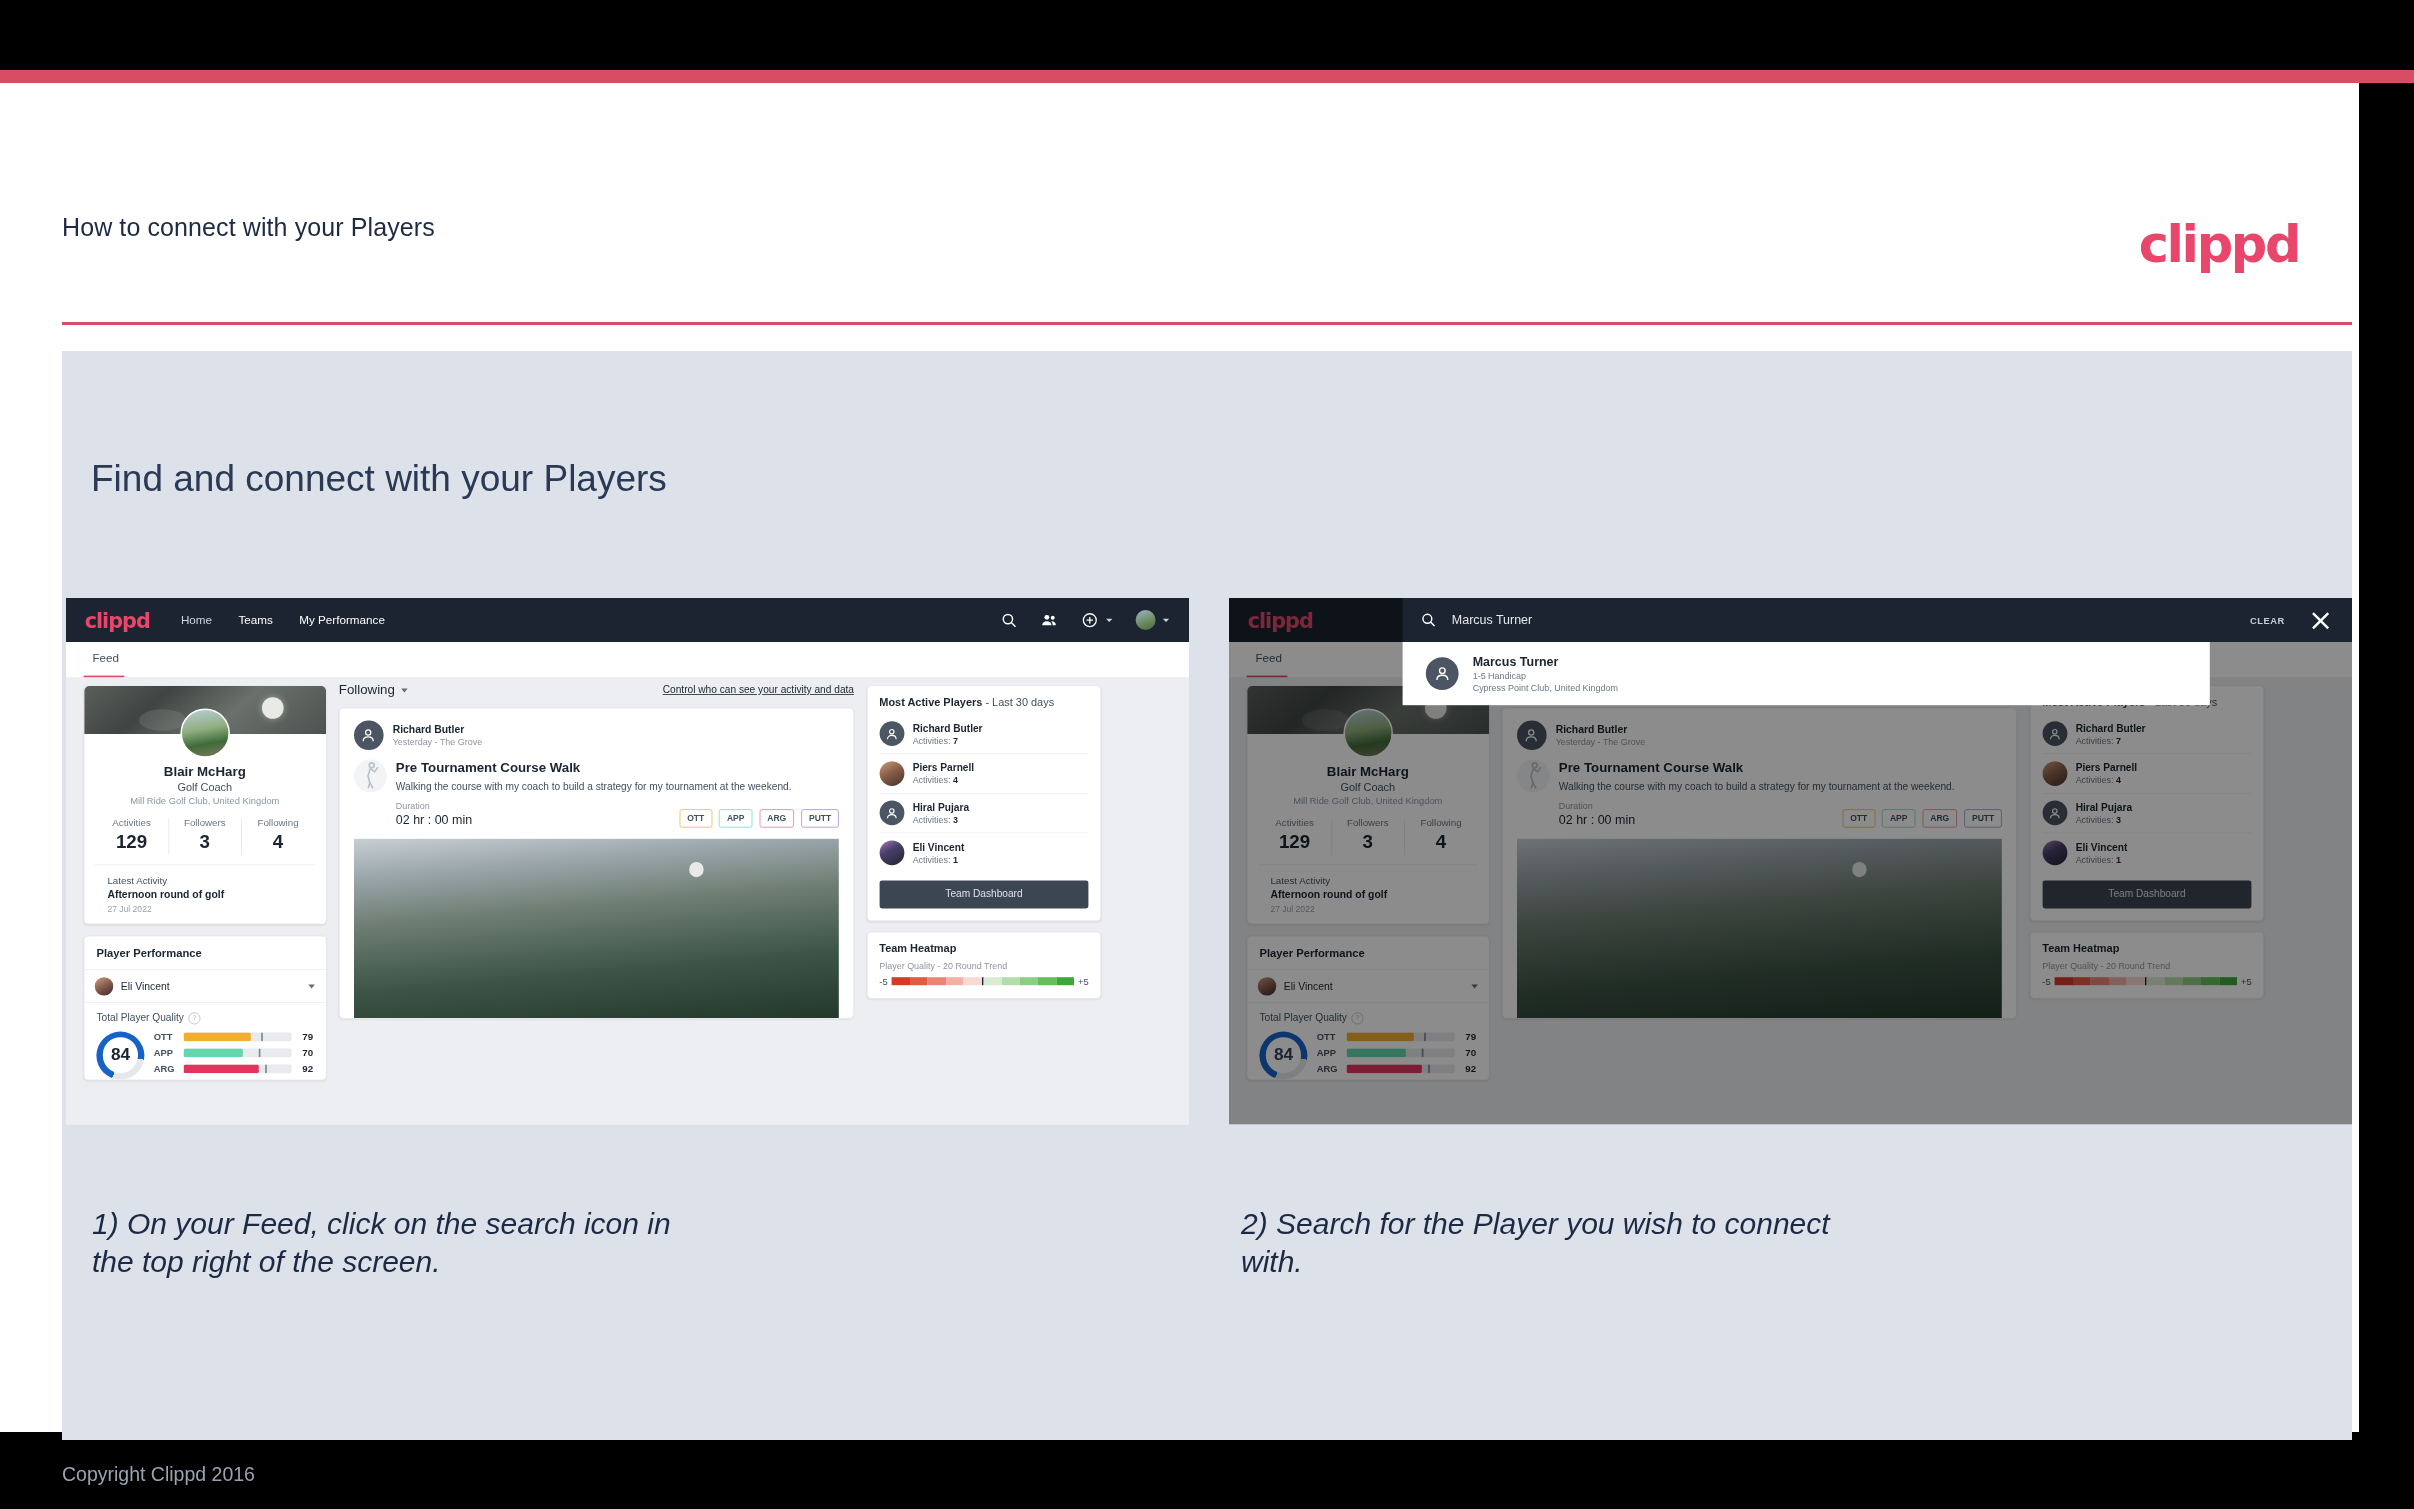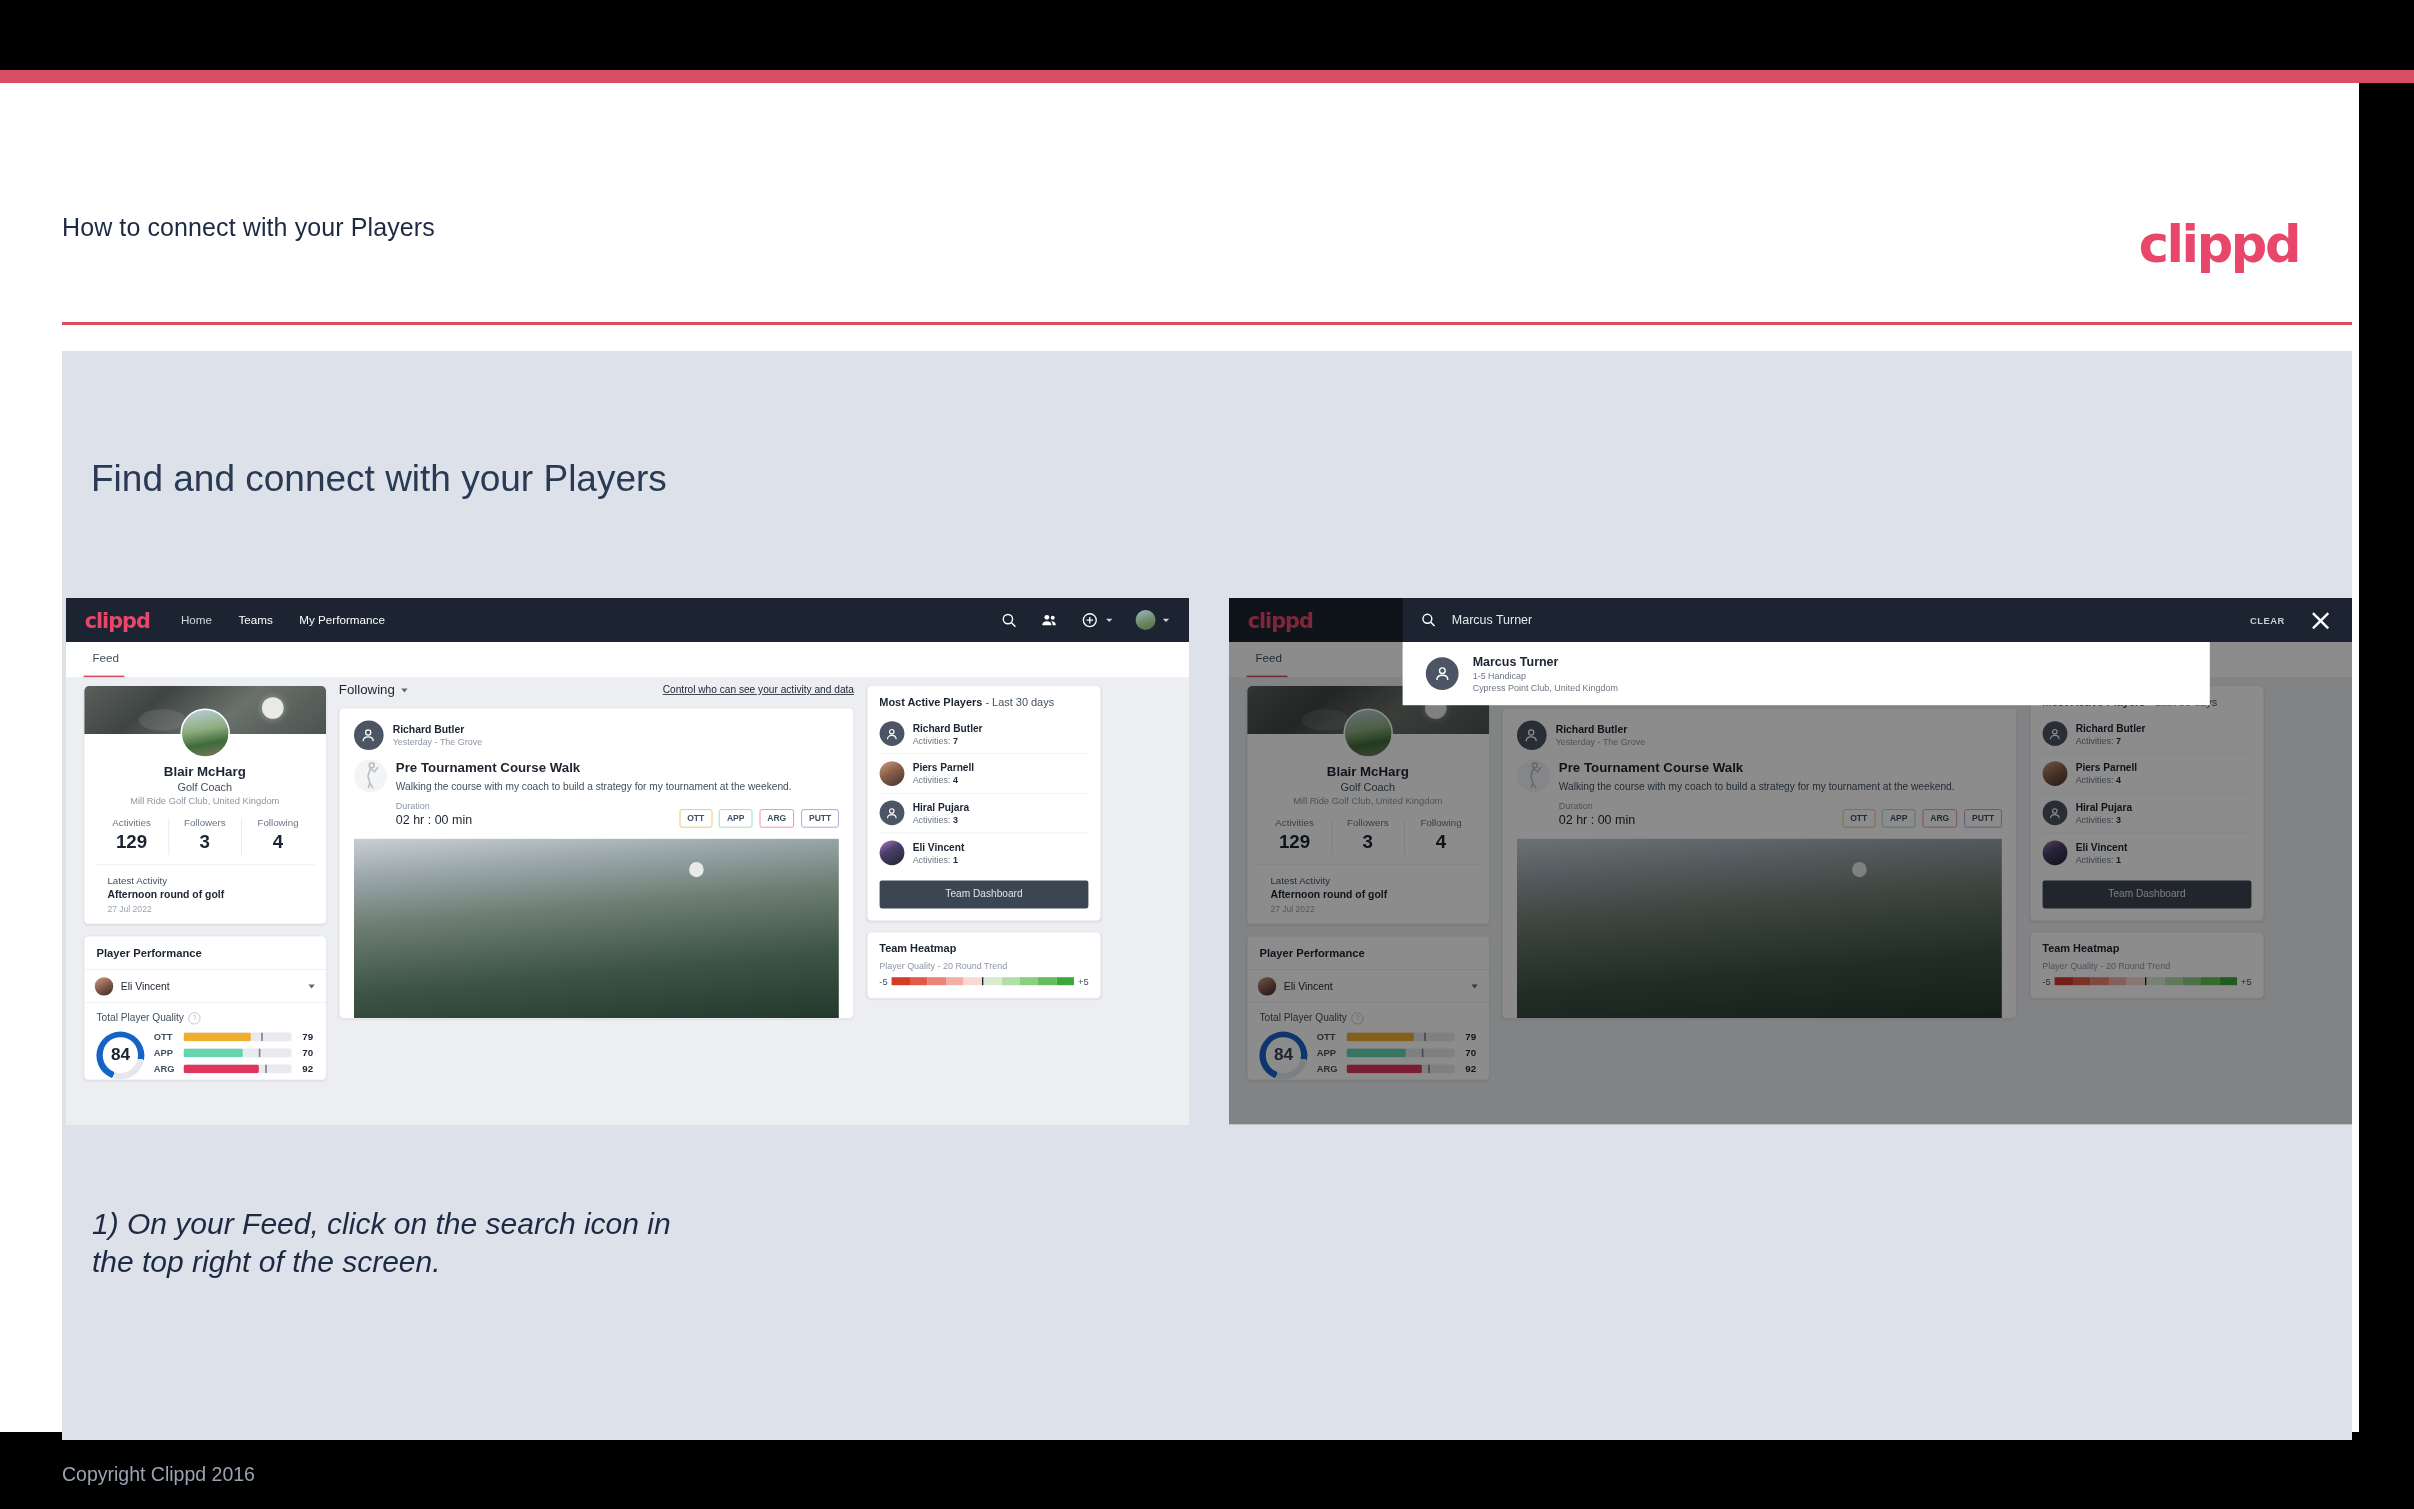--- a/index.html
+++ b/index.html
@@ -707,17 +707,18 @@
               <span class="drop-sub" style="display: block;">1-5 Handicap</span>
               <span class="drop-sub" style="display: block;">Cypress Point Club, United Kingdom</span>
             </span>
           </div>
         </div>
 
       </div>
     </div>
 
     <div class="cap cap1">1) On your Feed, click on the search icon in the top right of the screen.</div>
+    <div class="cap cap2">2) Search for the Player you wish to connect with.</div>
 
     <div class="copyright">Copyright Clippd 2016</div>
   </div>
 </div>
 
 
 </body></html>

